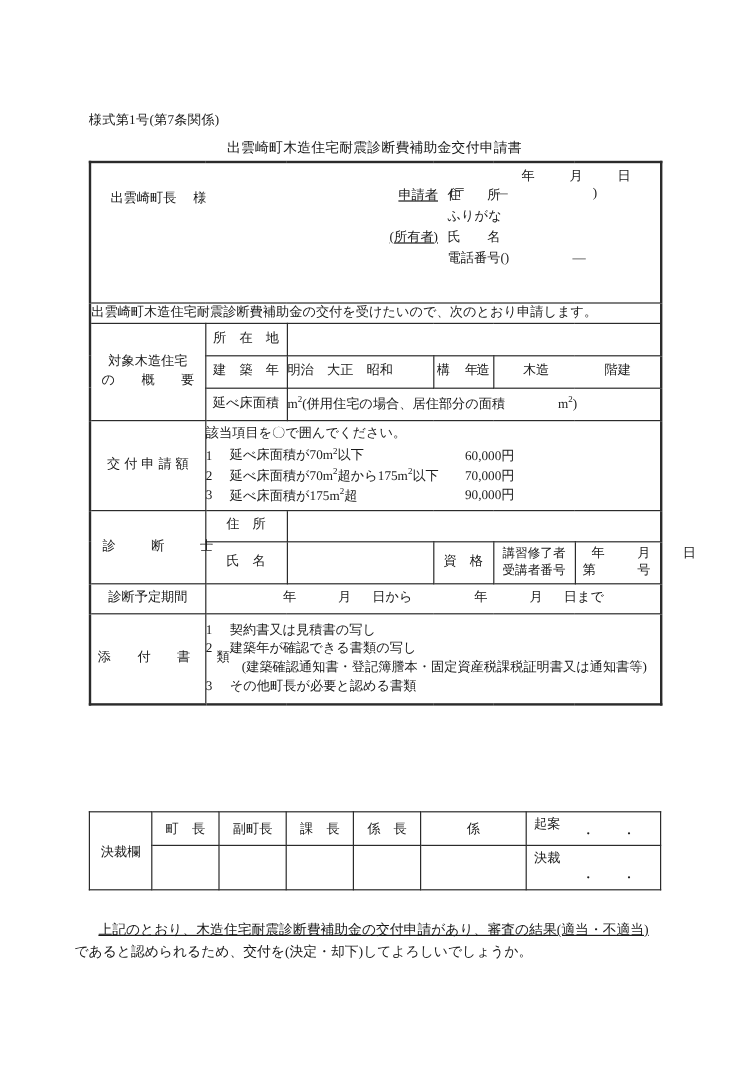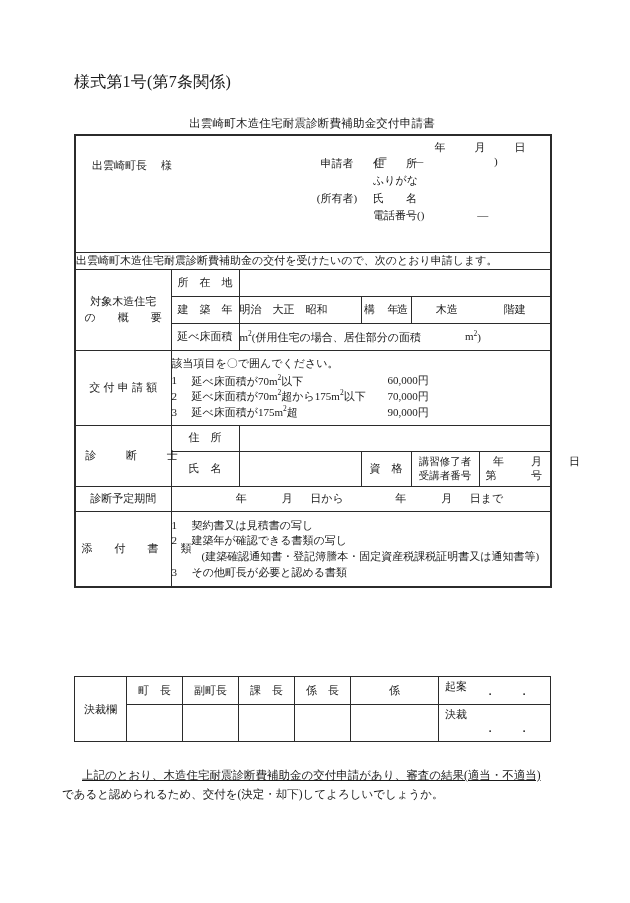--- a/index.html
+++ b/index.html
@@ -18,22 +18,22 @@
   .page {
     position: absolute;
     inset: 0;
     background: #ffffff;
   }
 
   
   .form-no {
     position: absolute;
     left: 74px;
-    top: 72px;
-    font-size: 16px;
+    top: 92px;
+    font-size: 11px;
     letter-spacing: 0.2px;
     white-space: nowrap;
   }
 
   
   .doc-title {
     position: absolute;
     left: 74px;
     top: 116px;
     width: 476px;
@@ -98,22 +98,23 @@
     left: 233px;
     top: 19px;
     font-size: 11px;
     line-height: 1.58;
     white-space: nowrap;
   }
   .ap-row { display: block; }
   .ap-key {
     display: inline-block;
     width: 56px;
-    text-align: center;
+    text-align: right;
     padding-right: 8px;
+    text-decoration: underline;
   }
   .ap-val { display: inline-block; }
   .postal {
     position: absolute;
     left: 299px;
     top: 18px;
     font-size: 11px;
     white-space: nowrap;
   }
   .postal .dash { display: inline-block; width: 56px; text-align: center; }

